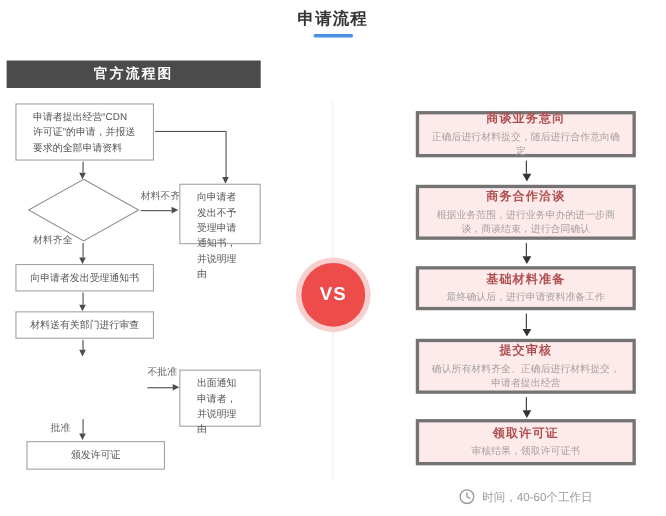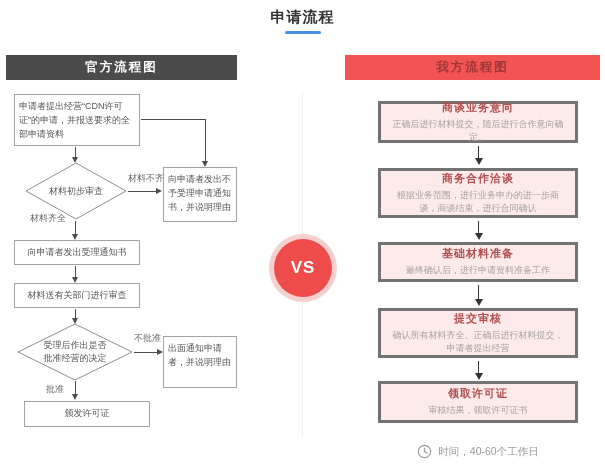--- a/index.html
+++ b/index.html
@@ -20,21 +20,21 @@
 
   
   .panel-header { position:absolute; height:25px; line-height:25px; text-align:center;
     font-size:12.5px; font-weight:bold; letter-spacing:2px; }
   .panel-header.left { left:6px; top:55px; width:231px; background:#4b4b4b; color:#fdfdfd; }
   .panel-header.right { left:345px; top:55px; width:255px; background:#f25353; color:#a03636; }
 
   
   .lbox { position:absolute; background:#fff; border:1px solid #a3a3a3; color:#555;
     font-size:9px; line-height:1.55; }
-  .lbox.pad { padding:5px 4px; }
+  .lbox.pad { padding:5px 15px; }
   .lbox.center { display:flex; align-items:center; justify-content:center; }
 
   .diamond { position:absolute; }
   .diamond svg { position:absolute; left:0; top:0; }
   .diamond .dtext { position:absolute; left:12%; top:0; width:76%; height:100%;
     display:flex; align-items:center; justify-content:center; text-align:center;
     color:#555; font-size:9px; line-height:1.4; }
 
   .flow-label { position:absolute; font-size:9px; color:#666; white-space:nowrap; }
 
@@ -75,57 +75,49 @@
 
   <div class="hline" style="left:141px; top:119px; width:64px;"></div>
   <div class="vline head-down" style="left:205px; top:119px; height:42px;"></div>
 
   <div class="vline head-down" style="left:75px; top:147px; height:10px;"></div>
 
   <div class="diamond" style="left:25px; top:162px; width:102px; height:58px;">
     <svg width="102" height="58" viewBox="0 0 102 58">
       <polygon points="51,1 101,29 51,57 1,29" fill="#ffffff" stroke="#8f8f8f" stroke-width="1"></polygon>
     </svg>
-    <div class="dtext">材料初步审查</div>
   </div>
 
   <div class="flow-label" style="left:128px; top:172px;">材料不齐</div>
   <div class="hline head-right" style="left:128px; top:191px; width:28px;"></div>
 
   <div class="lbox pad" style="left:163px; top:167px; width:74px; height:55px;">向申请者发出不予受理申请通知书，并说明理由</div>
 
   <div class="flow-label" style="left:30px; top:212px;">材料齐全</div>
   <div class="vline head-down" style="left:75px; top:221px; height:13px;"></div>
 
   <div class="lbox center" style="left:14px; top:240px; width:126px; height:25px;">向申请者发出受理通知书</div>
 
   <div class="vline head-down" style="left:75px; top:266px; height:11px;"></div>
 
   <div class="lbox center" style="left:14px; top:283px; width:126px; height:25px;">材料送有关部门进行审查</div>
 
   <div class="vline head-down" style="left:75px; top:309px; height:9px;"></div>
 
-  <div class="diamond" style="left:17px; top:323px; width:116px; height:58px;">
-    <svg width="116" height="58" viewBox="0 0 116 58">
-      <polygon points="58,1 115,29 58,57 1,29" fill="#ffffff" stroke="#8f8f8f" stroke-width="1"></polygon>
-    </svg>
-    <div class="dtext" style="left:22%; width:56%;">受理后作出是否批准经营的决定</div>
-  </div>
 
   <div class="flow-label" style="left:134px; top:332px;">不批准</div>
   <div class="hline head-right" style="left:134px; top:352px; width:23px;"></div>
 
   <div class="lbox pad" style="left:163px; top:336px; width:74px; height:52px;">出面通知申请者，并说明理由</div>
 
   <div class="flow-label" style="left:46px; top:383px;">批准</div>
   <div class="vline head-down" style="left:75px; top:381px; height:13px;"></div>
 
   <div class="lbox center" style="left:24px; top:401px; width:126px; height:26px;">颁发许可证</div>
 
-  <div class="panel-header right">我方流程图</div>
 
   <div class="rcard" style="top:101px; height:42px;">
     <div class="rtitle">商谈业务意向</div>
     <div class="rdesc">正确后进行材料提交，随后进行合作意向确定。</div>
   </div>
   <div class="vline dark head-down" style="left:478px; top:146px; height:12px;"></div>
 
   <div class="rcard" style="top:168px; height:50px;">
     <div class="rtitle">商务合作洽谈</div>
     <div class="rdesc">根据业务范围，进行业务申办的进一步商谈，商谈结束，进行合同确认</div>

